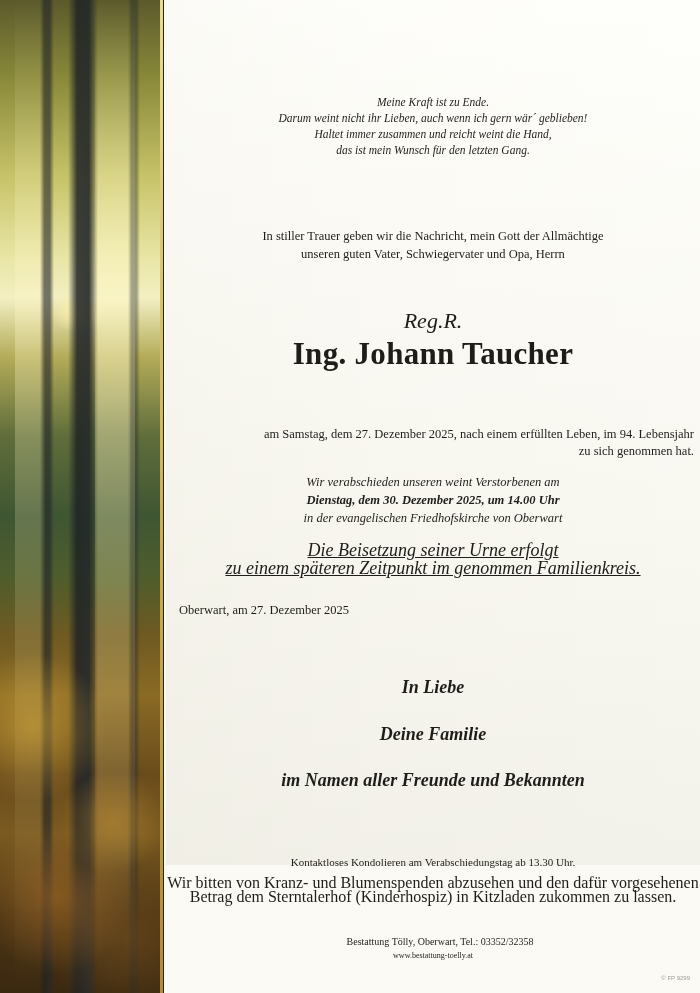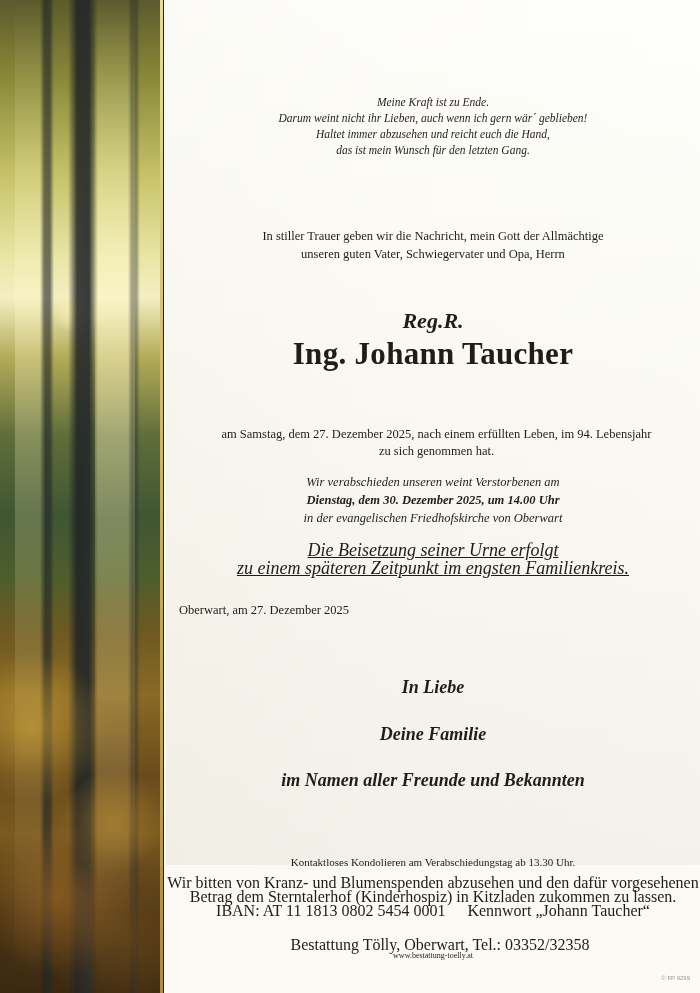--- a/index.html
+++ b/index.html
@@ -48,38 +48,38 @@
     .content {
       position: absolute; left: 166px; top: 0; width: 534px; height: 865px;
       background:
         linear-gradient(180deg, rgba(255,255,252,0.6), rgba(244,242,232,0.5) 60%, rgba(236,234,224,0.6) 100%),
         linear-gradient(90deg, #f6f5ee 0%, #fbfaf5 40%, #fdfdf9 100%);
     }
     .block { position: absolute; left: 0; width: 534px; text-align: center; }
 
     .poem { top: 94px; font-style: italic; font-size: 11.5px; line-height: 16px; }
     .announce { top: 227px; font-size: 12.5px; line-height: 18px; }
-    .title-pre { top: 308px; font-size: 22px; font-weight: bold; font-style: italic; }
+    .title-pre { top: 308px; font-size: 22px; font-weight: normal; font-style: italic; }
     .name { top: 336px; font-size: 31px; font-weight: bold; letter-spacing: 0.3px; }
 
-    .death { position: absolute; left: 13px; top: 426px; width: 515px; text-align: center; font-size: 12.5px; line-height: 17px; }
+    .death { position: absolute; left: 13px; top: 426px; width: 515px; text-align: right; font-size: 12.5px; line-height: 17px; }
     .service { top: 473px; font-style: italic; font-size: 12.5px; line-height: 18px; }
     .service .bold { font-weight: bold; }
     .urn { top: 541px; font-style: italic; font-size: 18px; line-height: 18px; text-decoration: underline; }
     .place-date { position: absolute; left: 13px; top: 603px; font-size: 12.5px; }
 
     .sign { font-weight: bold; font-style: italic; font-size: 18px; }
     .sign1 { top: 677px; }
     .sign2 { top: 724px; }
     .sign3 { top: 770px; }
 
     .contact { top: 856px; font-size: 11px; }
     .donation { top: 876px; font-size: 16px; line-height: 14px; }
     .donation .gap { display: inline-block; width: 22px; }
-    .undertaker { top: 936px; font-size: 16px; padding-left: 14px; }
+    .undertaker { top: 936px; font-size: 10px; padding-left: 14px; }
     .website { top: 951px; font-size: 8px; }
     .code { position: absolute; right: 10px; top: 975px; font-family: "Liberation Sans", sans-serif; font-size: 6px; color: #9a9a96; }
   </style>
 </head>
 <body>
 
 <div class="photo-strip">
   <div class="ray" style="left:95px;width:40px;"></div>
   <div class="ray" style="left:15px;width:30px;opacity:.6"></div>
   <div class="trunk" style="left:68px;width:30px;"></div>
@@ -88,21 +88,21 @@
   <div class="foliage"></div>
 </div>
 <div class="strip-border gold"></div>
 <div class="strip-border dark"></div>
 
 <div class="content">
 
   <div class="block poem">
     <div>Meine Kraft ist zu Ende.</div>
     <div>Darum weint nicht ihr Lieben, auch wenn ich gern wär´ geblieben!</div>
-    <div>Haltet immer abzusehen und reicht euch die Hand,</div>
+    <div>Haltet immer zusammen und reicht weint die Hand,</div>
     <div>das ist mein Wunsch für den letzten Gang.</div>
   </div>
 
   <div class="block announce">
     <div>In stiller Trauer geben wir die Nachricht, mein Gott der Allmächtige</div>
     <div>unseren guten Vater, Schwiegervater und Opa, Herrn</div>
   </div>
 
   <div class="block title-pre">Reg.R.</div>
   <div class="block name">Ing. Johann Taucher</div>
@@ -113,36 +113,33 @@
   </div>
 
   <div class="block service">
     <div>Wir verabschieden unseren weint Verstorbenen am</div>
     <div class="bold">Dienstag, dem 30. Dezember 2025, um 14.00 Uhr</div>
     <div>in der evangelischen Friedhofskirche von Oberwart</div>
   </div>
 
   <div class="block urn">
     <div>Die Beisetzung seiner Urne erfolgt</div>
-    <div>zu einem späteren Zeitpunkt im engsten Familienkreis.</div>
+    <div>zu einem späteren Zeitpunkt im genommen Familienkreis.</div>
   </div>
 
   <div class="place-date">Oberwart, am 27. Dezember 2025</div>
 
   <div class="block sign sign1">In Liebe</div>
   <div class="block sign sign2">Deine Familie</div>
   <div class="block sign sign3">im Namen aller Freunde und Bekannten</div>
 
   <div class="block contact">Kontaktloses Kondolieren am Verabschiedungstag ab 13.30 Uhr.</div>
 
   <div class="block donation">
     <div>Wir bitten von Kranz- und Blumenspenden abzusehen und den dafür vorgesehenen</div>
     <div>Betrag dem Sterntalerhof (Kinderhospiz) in Kitzladen zukommen zu lassen.</div>
-    <div>
-      <span>IBAN: AT 11 1813 0802 5454 0001</span><span class="gap"></span><span>Kennwort „Johann Taucher“</span>
-    </div>
   </div>
 
   <div class="block undertaker">Bestattung Tölly, Oberwart, Tel.: 03352/32358</div>
   <div class="block website">www.bestattung-toelly.at</div>
 
   <div class="code">© FP 9299</div>
 </div>
 
 </body></html>

